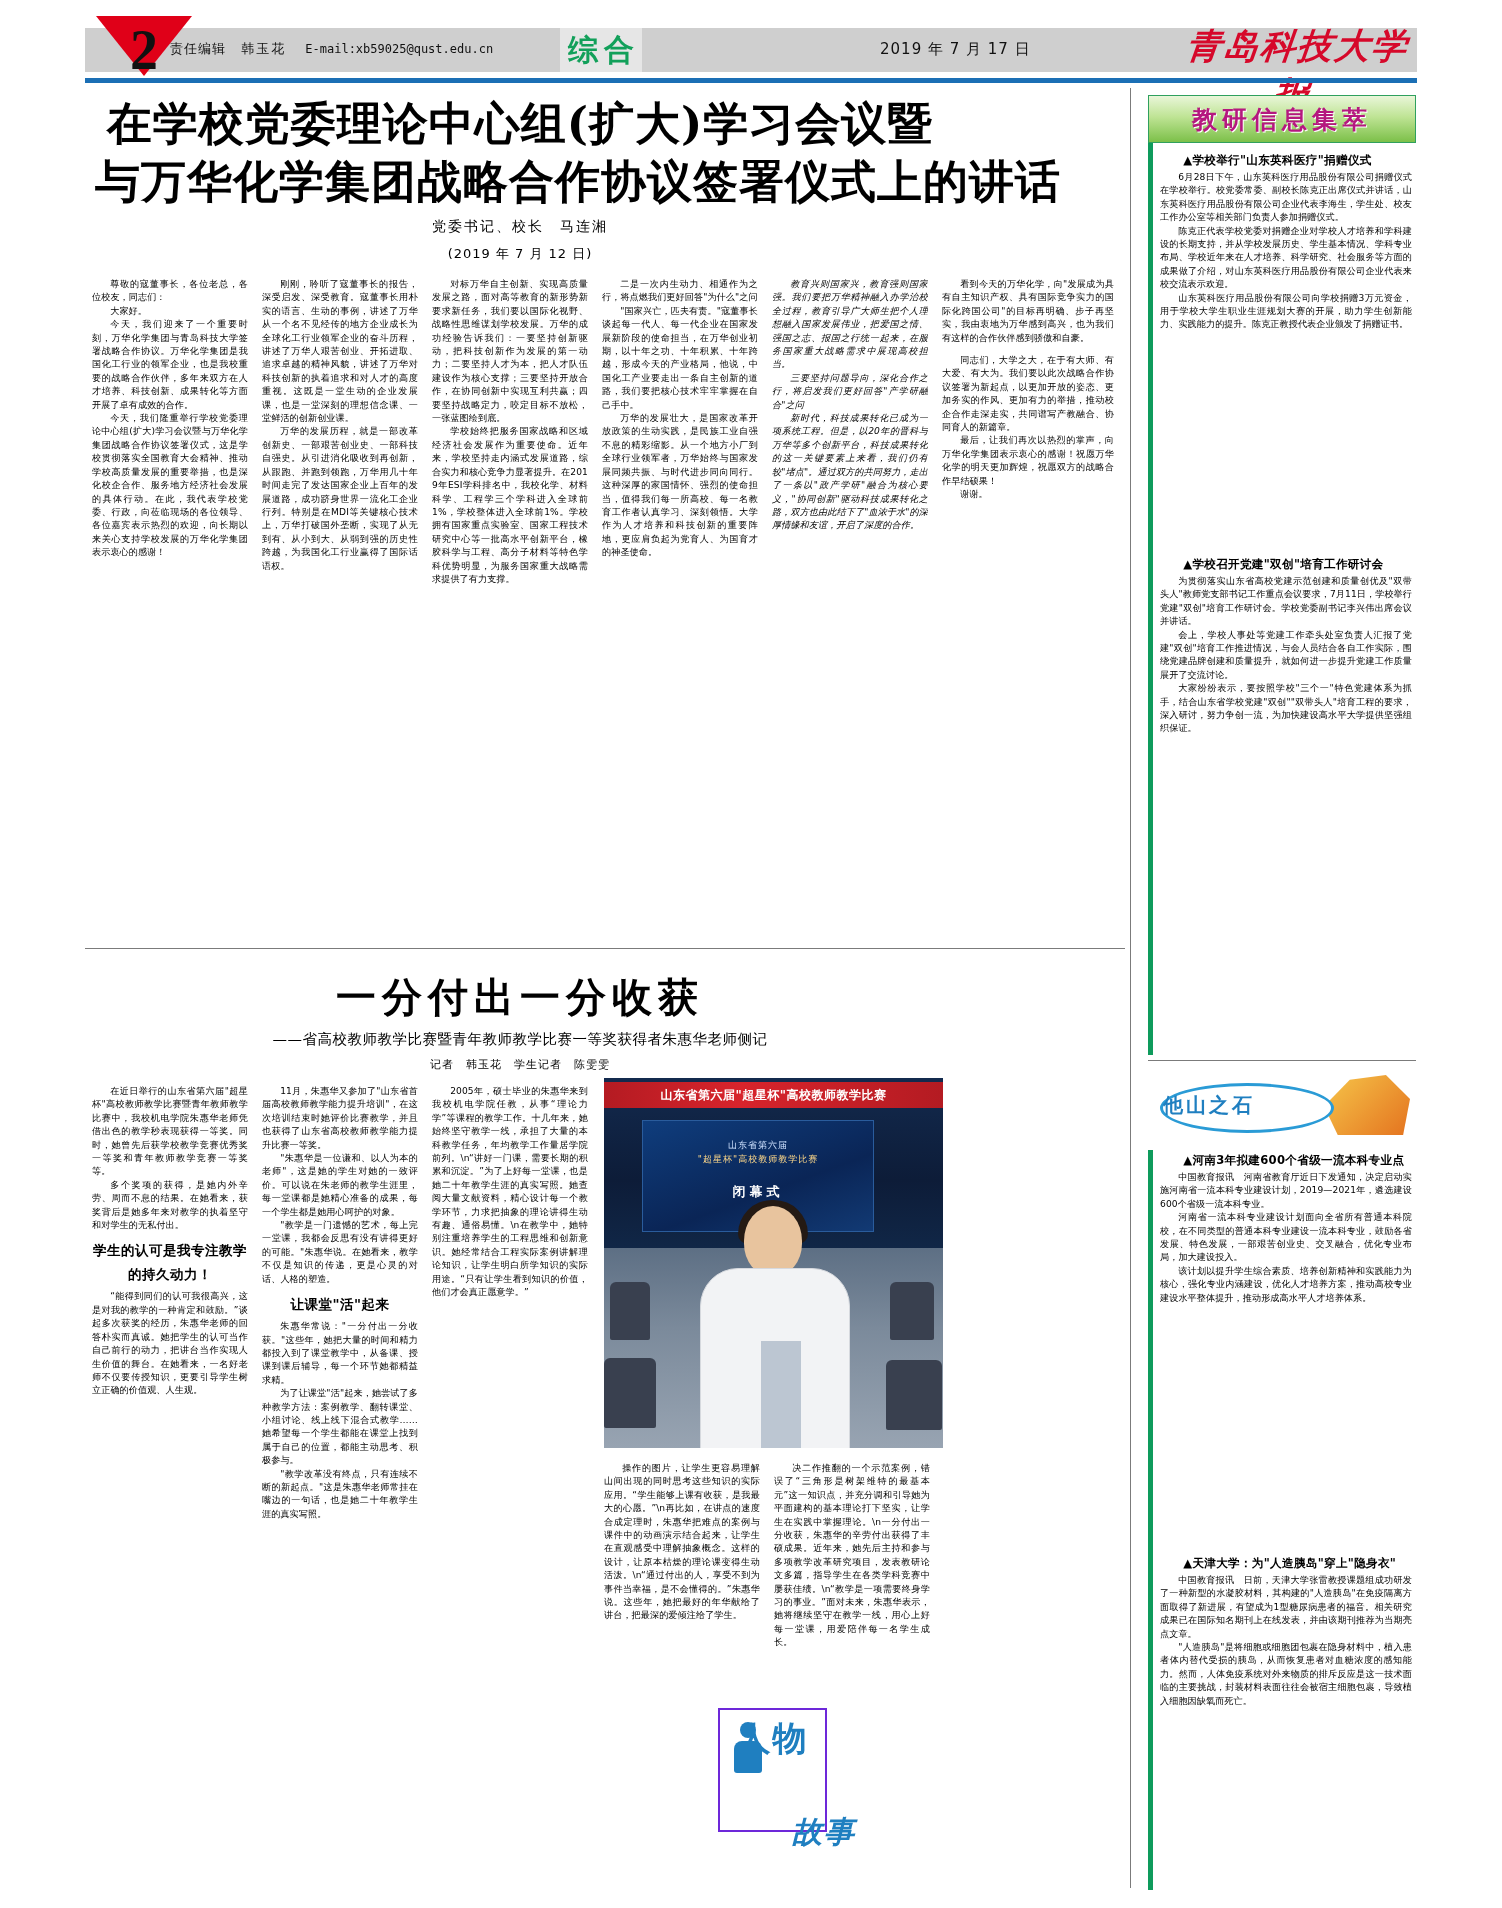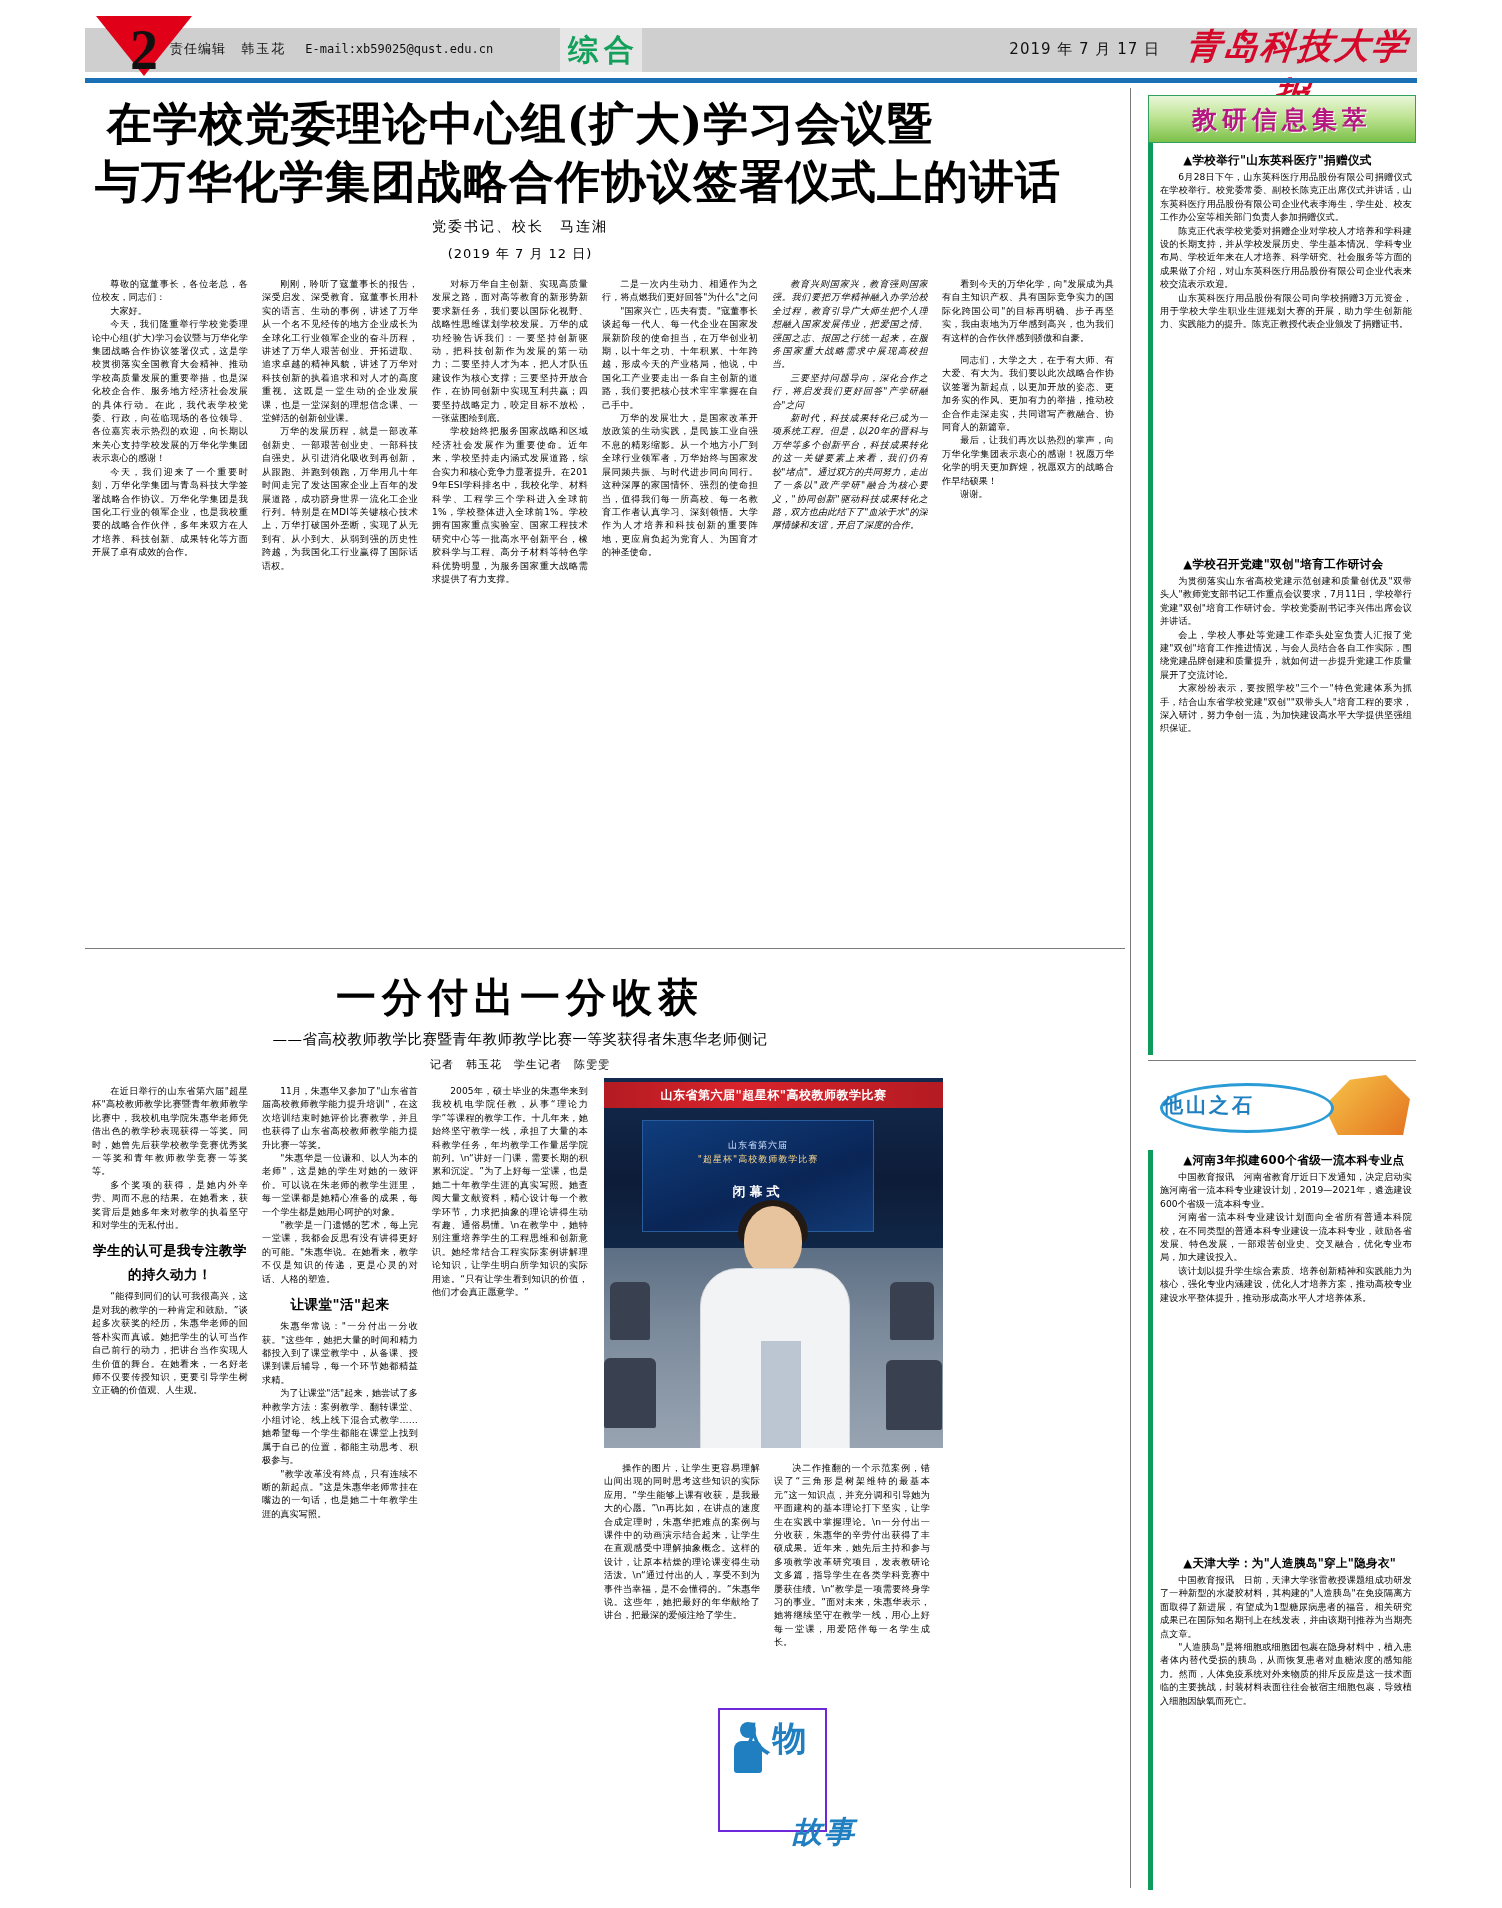--- a/index.html
+++ b/index.html
@@ -9,21 +9,21 @@
   
   .masthead{position:absolute;left:85px;top:28px;width:1332px;height:44px;background:#cfcfcf;}
   .mh-num{position:absolute;left:96px;top:16px;width:96px;height:72px;z-index:6;}
   .mh-tri{position:absolute;left:0;top:0;width:0;height:0;border-left:48px solid transparent;border-right:48px solid transparent;border-top:60px solid #e00018;}
   .mh-digit{position:absolute;left:0;top:6px;width:96px;text-align:center;font-family:"Liberation Serif",serif;font-size:56px;font-weight:700;color:#111;line-height:56px;}
   .mh-editor{position:absolute;left:170px;top:40px;font-family:"DejaVu Sans","Liberation Sans",sans-serif;font-size:13px;letter-spacing:1px;color:#111;}
   .mh-editor .nm{letter-spacing:2px;}
   .mh-email{margin-left:14px;font-family:"DejaVu Sans Mono","Liberation Mono",monospace;font-size:12px;letter-spacing:0px;}
   .mh-section{position:absolute;left:560px;top:28px;height:44px;display:flex;align-items:center;gap:6px;padding:0 8px;background:#e6e6e6;}
   .mh-section span{font-family:"DejaVu Sans","Liberation Sans",sans-serif;font-size:30px;font-weight:700;color:#12a05a;line-height:34px;}
-  .mh-date{position:absolute;left:880px;top:40px;width:280px;text-align:right;font-family:"DejaVu Sans","Liberation Sans",sans-serif;font-size:15px;color:#111;letter-spacing:1px;}
+  .mh-date{position:absolute;left:880px;top:40px;width:280px;text-align:left;font-family:"DejaVu Sans","Liberation Sans",sans-serif;font-size:15px;color:#111;letter-spacing:1px;}
   .mh-logo{position:absolute;left:1175px;top:22px;width:240px;text-align:center;font-family:"DejaVu Serif","Liberation Serif",serif;font-size:35px;font-weight:700;font-style:italic;color:#d6082a;letter-spacing:2px;line-height:48px;transform:skewX(-6deg);}
   .mh-rule{position:absolute;left:85px;top:78px;width:1332px;height:5px;background:#1b6fb5;}
 
   
   .vdiv{position:absolute;background:#7b7b7b;width:1px;}
   .hdiv{position:absolute;background:#7b7b7b;height:1px;}
 
   
   .headline{position:absolute;left:95px;top:95px;width:850px;text-align:center;}
   .headline .l{font-family:"DejaVu Serif","Liberation Serif",serif;font-size:45px;font-weight:700;line-height:58px;letter-spacing:1px;color:#000;white-space:nowrap;}
@@ -112,22 +112,22 @@
     <div class="l">在学校党委理论中心组(扩大)学习会议暨</div>
     <div class="l">与万华化学集团战略合作协议签署仪式上的讲话</div>
   </div>
   <div class="byline">党委书记、校长　马连湘</div>
   <div class="byline2">(2019 年 7 月 12 日)</div>
 
   <div class="col" style="left:92px;top:278px;width:156px;height:660px;">
       <p>
         <span style="display: block; text-indent: 2em;">尊敬的寇董事长，各位老总，各位校友，同志们：</span>
         <span style="display: block; text-indent: 2em;">大家好。</span>
+        <span style="display: block; text-indent: 2em;">今天，我们迎来了一个重要时刻，万华化学集团与青岛科技大学签署战略合作协议。万华化学集团是我国化工行业的领军企业，也是我校重要的战略合作伙伴，多年来双方在人才培养、科技创新、成果转化等方面开展了卓有成效的合作。</span>
         <span style="display: block; text-indent: 2em;">今天，我们隆重举行学校党委理论中心组(扩大)学习会议暨与万华化学集团战略合作协议签署仪式，这是学校贯彻落实全国教育大会精神、推动学校高质量发展的重要举措，也是深化校企合作、服务地方经济社会发展的具体行动。在此，我代表学校党委、行政，向莅临现场的各位领导、各位嘉宾表示热烈的欢迎，向长期以来关心支持学校发展的万华化学集团表示衷心的感谢！</span>
-        <span style="display: block; text-indent: 2em;">今天，我们迎来了一个重要时刻，万华化学集团与青岛科技大学签署战略合作协议。万华化学集团是我国化工行业的领军企业，也是我校重要的战略合作伙伴，多年来双方在人才培养、科技创新、成果转化等方面开展了卓有成效的合作。</span>
       </p>
     </div>
   <div class="col" style="left:262px;top:278px;width:156px;height:660px;">
       <p>
         <span style="display: block; text-indent: 2em;">刚刚，聆听了寇董事长的报告，深受启发、深受教育。寇董事长用朴实的语言、生动的事例，讲述了万华从一个名不见经传的地方企业成长为全球化工行业领军企业的奋斗历程，讲述了万华人艰苦创业、开拓进取、追求卓越的精神风貌，讲述了万华对科技创新的执着追求和对人才的高度重视。这既是一堂生动的企业发展课，也是一堂深刻的理想信念课、一堂鲜活的创新创业课。</span>
         <span style="display: block; text-indent: 2em;">万华的发展历程，就是一部改革创新史、一部艰苦创业史、一部科技自强史。从引进消化吸收到再创新，从跟跑、并跑到领跑，万华用几十年时间走完了发达国家企业上百年的发展道路，成功跻身世界一流化工企业行列。特别是在MDI等关键核心技术上，万华打破国外垄断，实现了从无到有、从小到大、从弱到强的历史性跨越，为我国化工行业赢得了国际话语权。</span>
       </p>
     </div>
   <div class="col" style="left:432px;top:278px;width:156px;height:660px;">
       <p>

